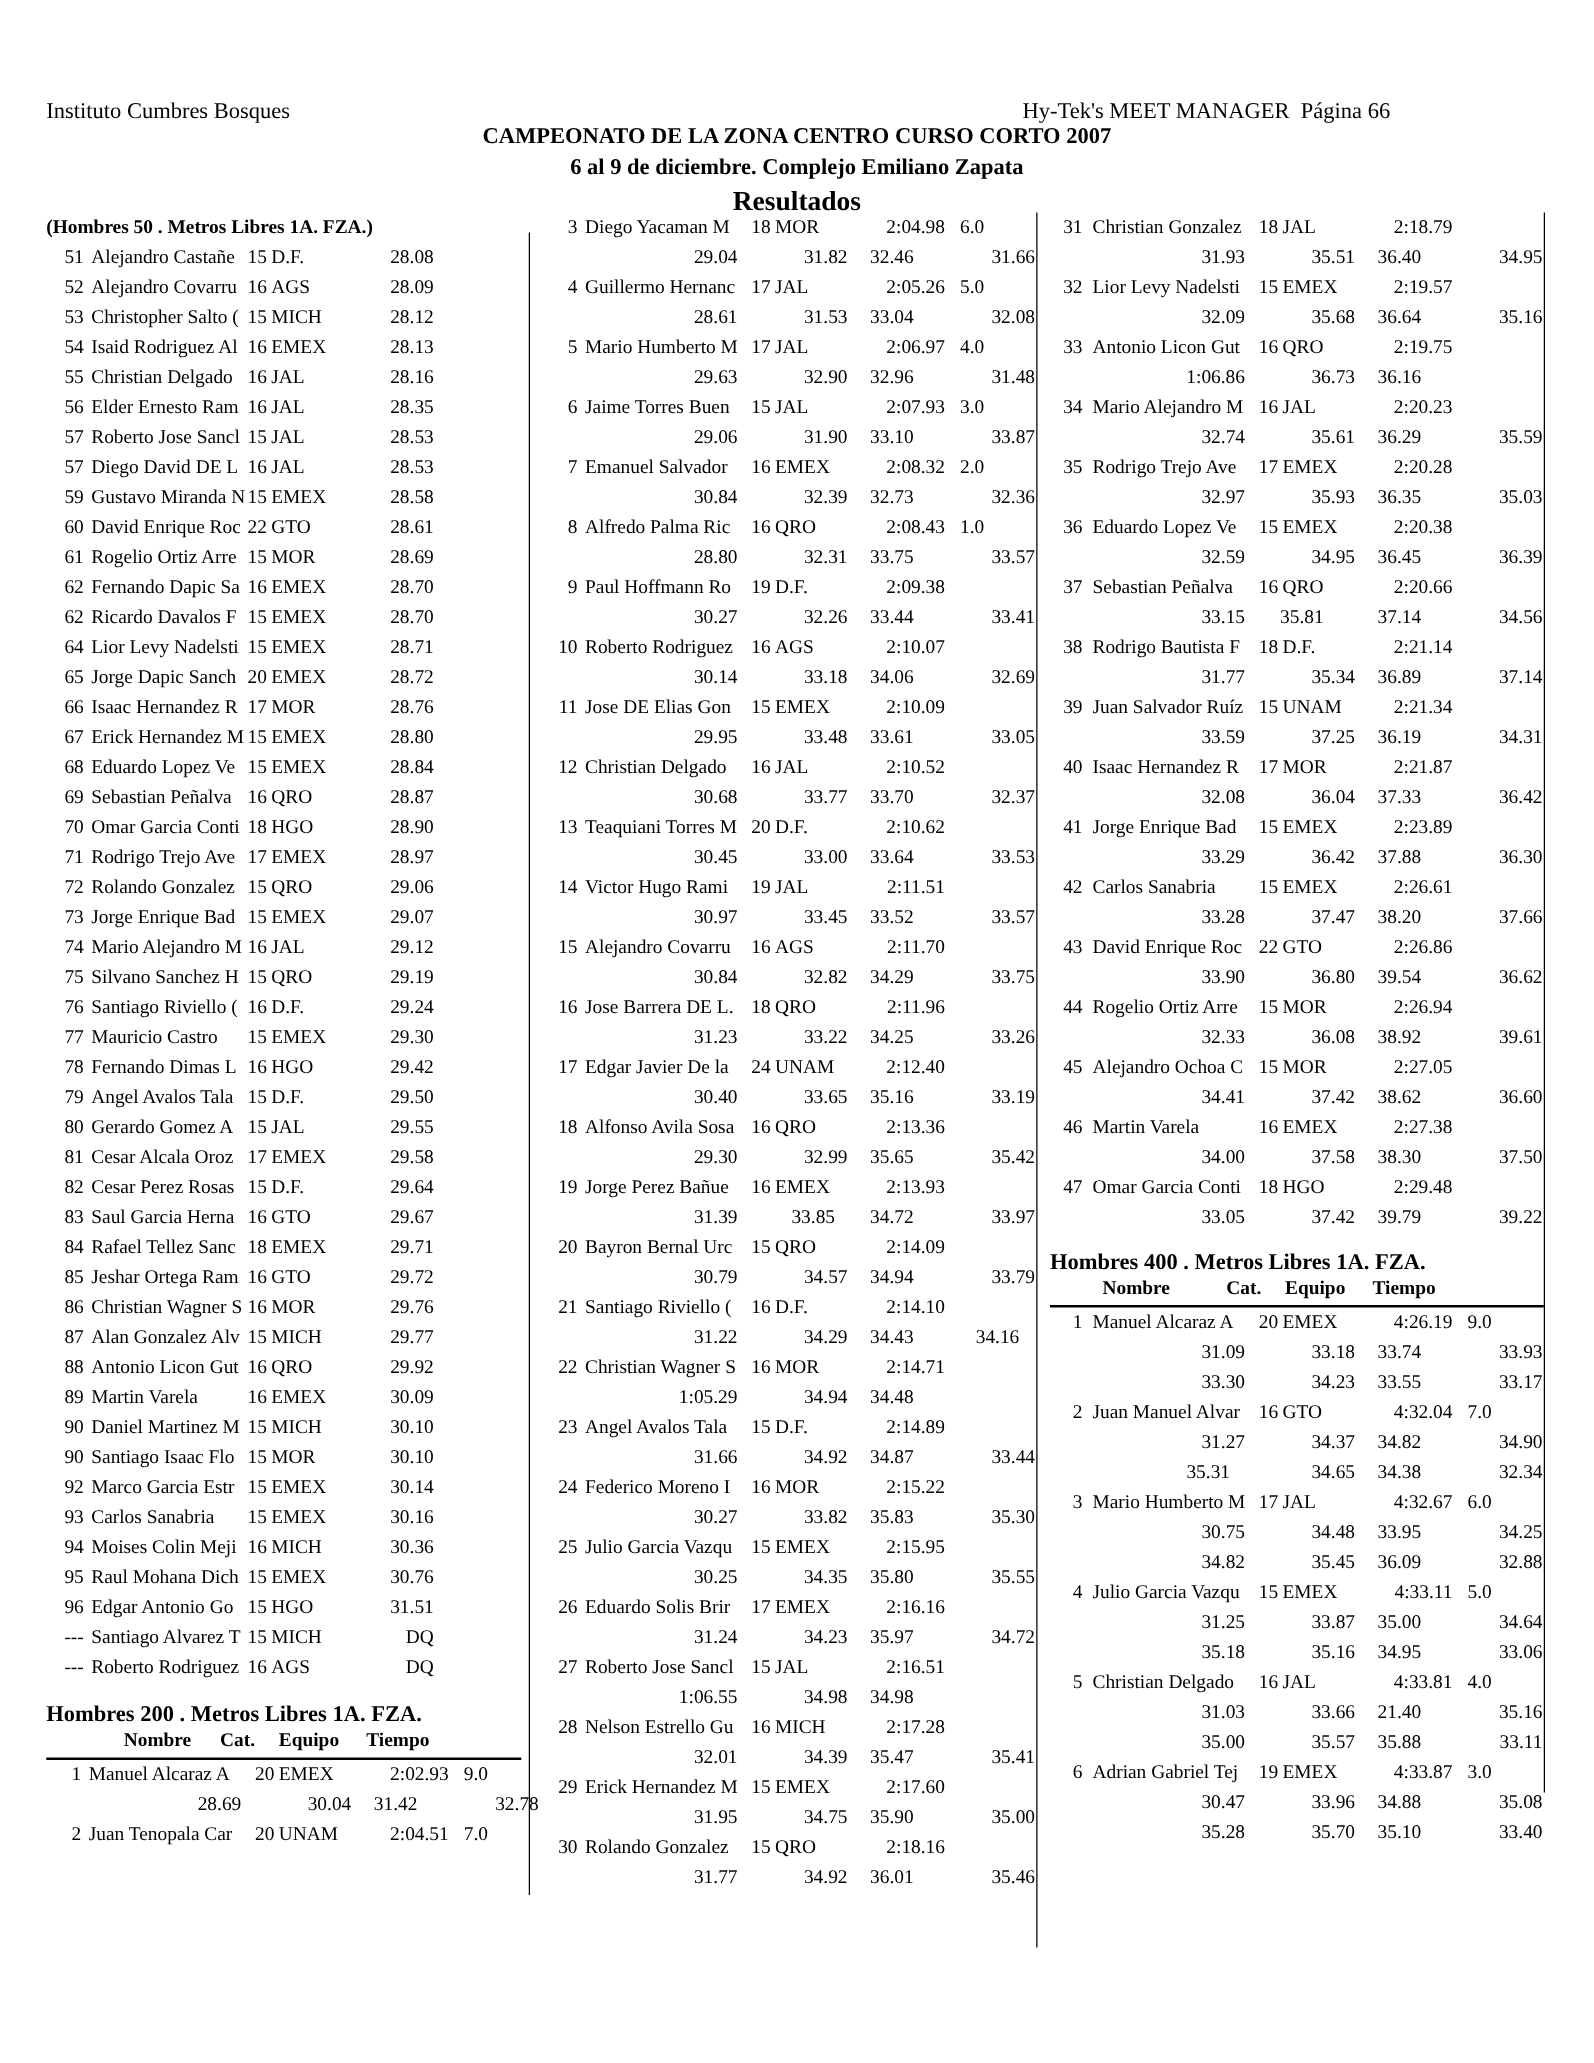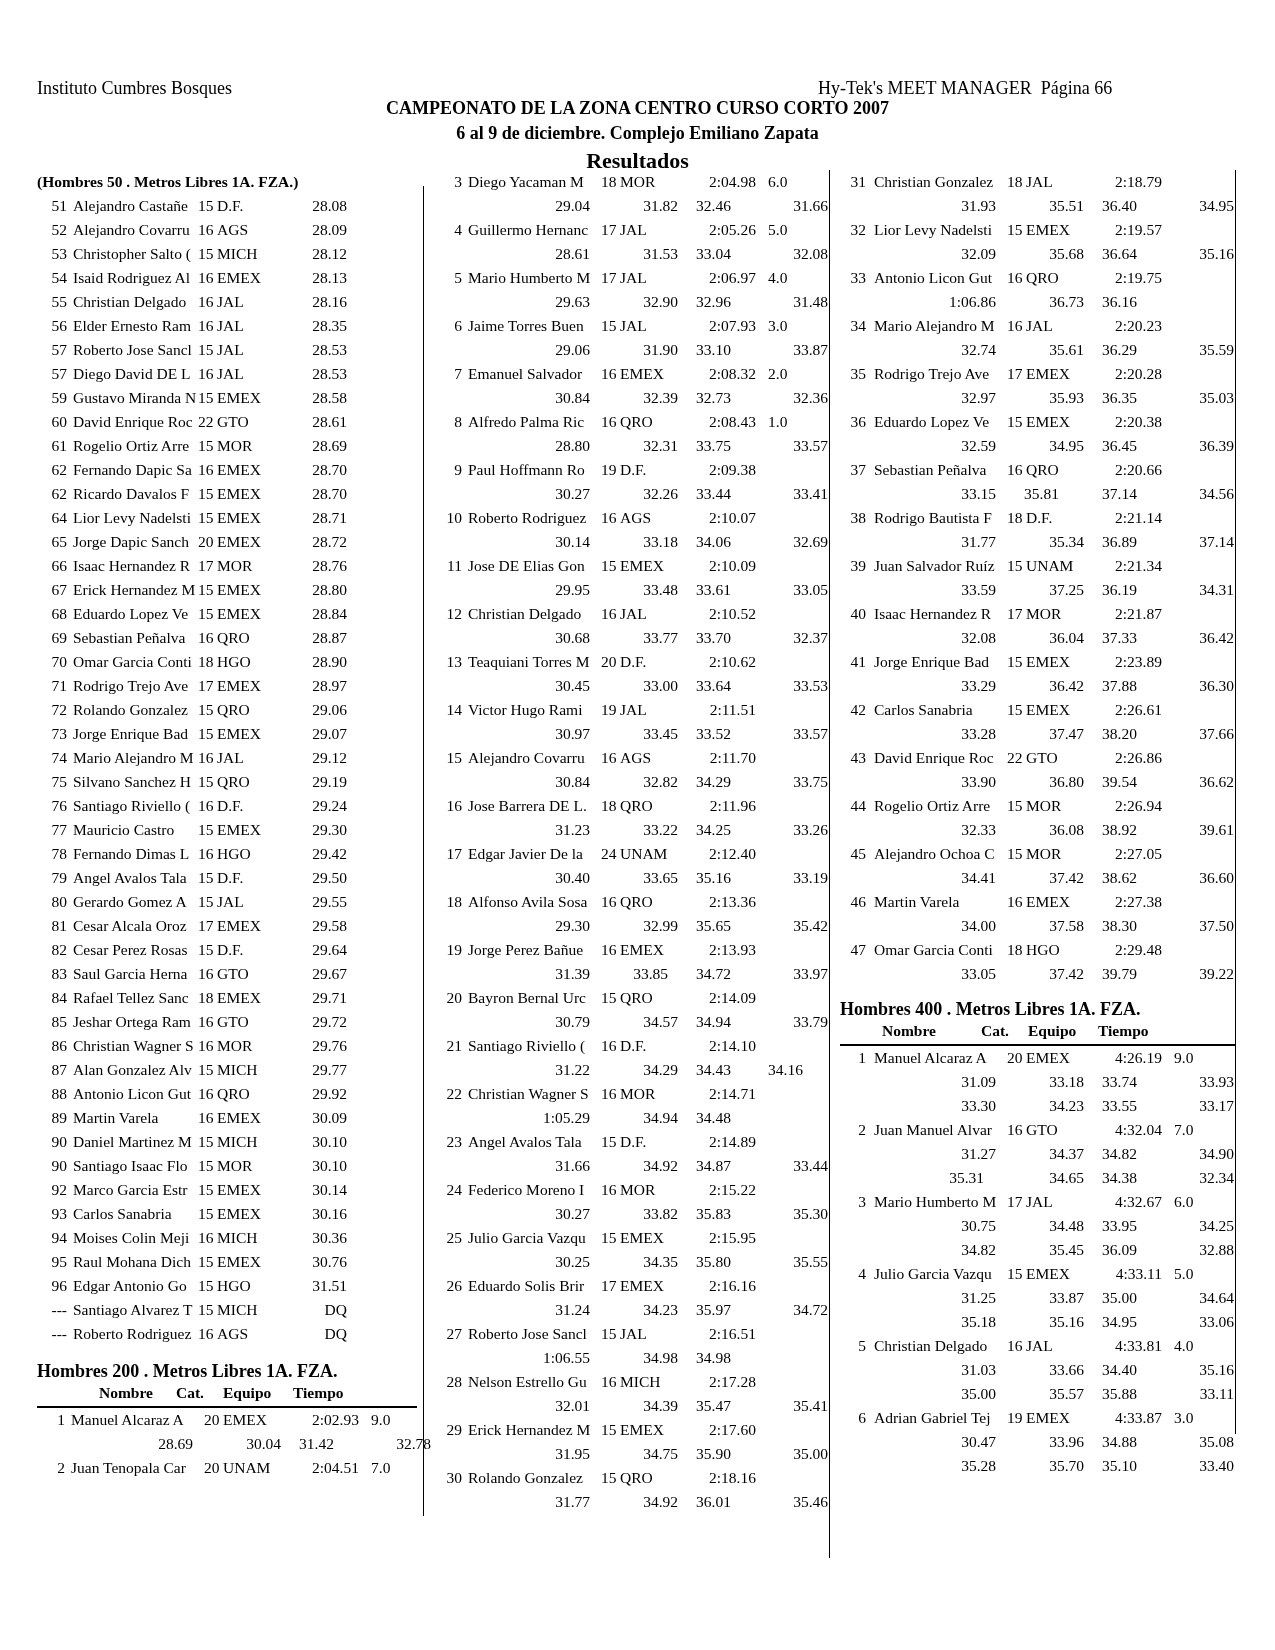--- a/index.html
+++ b/index.html
@@ -660,21 +660,21 @@
         <span class="place" style="left:0;width:30px">21</span>
         <span class="name" style="left:36px">Santiago Riviello (</span>
         <span class="cat" style="left:169px">16</span>
         <span style="left:188px">D.F.</span>
         <span class="time" style="left:254px">2:14.10</span>
       </div>
       <div class="row">
         <span class="split" style="left:98px;text-align:right;width:60px">31.22</span>
         <span class="split" style="left:186px;text-align:right;width:60px">34.29</span>
         <span style="left:264px">34.43</span>
-        <span class="split" style="left:336px;text-align:left;width:60px">34.16</span>
+        <span class="split" style="left:336px;text-align:center;width:60px">34.16</span>
       </div>
       <div class="row">
         <span class="place" style="left:0;width:30px">22</span>
         <span class="name" style="left:36px">Christian Wagner S</span>
         <span class="cat" style="left:169px">16</span>
         <span style="left:188px">MOR</span>
         <span class="time" style="left:254px">2:14.71</span>
       </div>
       <div class="row">
         <span class="split" style="left:98px;text-align:right;width:60px">1:05.29</span>
@@ -1104,21 +1104,21 @@
         <span class="place" style="left:0;width:26px">5</span>
         <span class="name" style="left:34px">Christian Delgado</span>
         <span class="cat" style="left:167px">16</span>
         <span style="left:186px">JAL</span>
         <span class="time" style="left:252px">4:33.81</span>
         <span class="pts" style="left:334px">4.0</span>
       </div>
       <div class="row">
         <span class="split" style="left:96px;text-align:right;width:60px">31.03</span>
         <span class="split" style="left:184px;text-align:right;width:60px">33.66</span>
-        <span style="left:262px">34.40</span>
+        <span style="left:262px">21.40</span>
         <span class="split" style="left:334px;text-align:right;width:60px">35.16</span>
       </div>
       <div class="row">
         <span class="split" style="left:96px;text-align:right;width:60px">35.00</span>
         <span class="split" style="left:184px;text-align:right;width:60px">35.57</span>
         <span style="left:262px">35.88</span>
         <span class="split" style="left:334px;text-align:right;width:60px">33.11</span>
       </div>
       <div class="row">
         <span class="place" style="left:0;width:26px">6</span>

